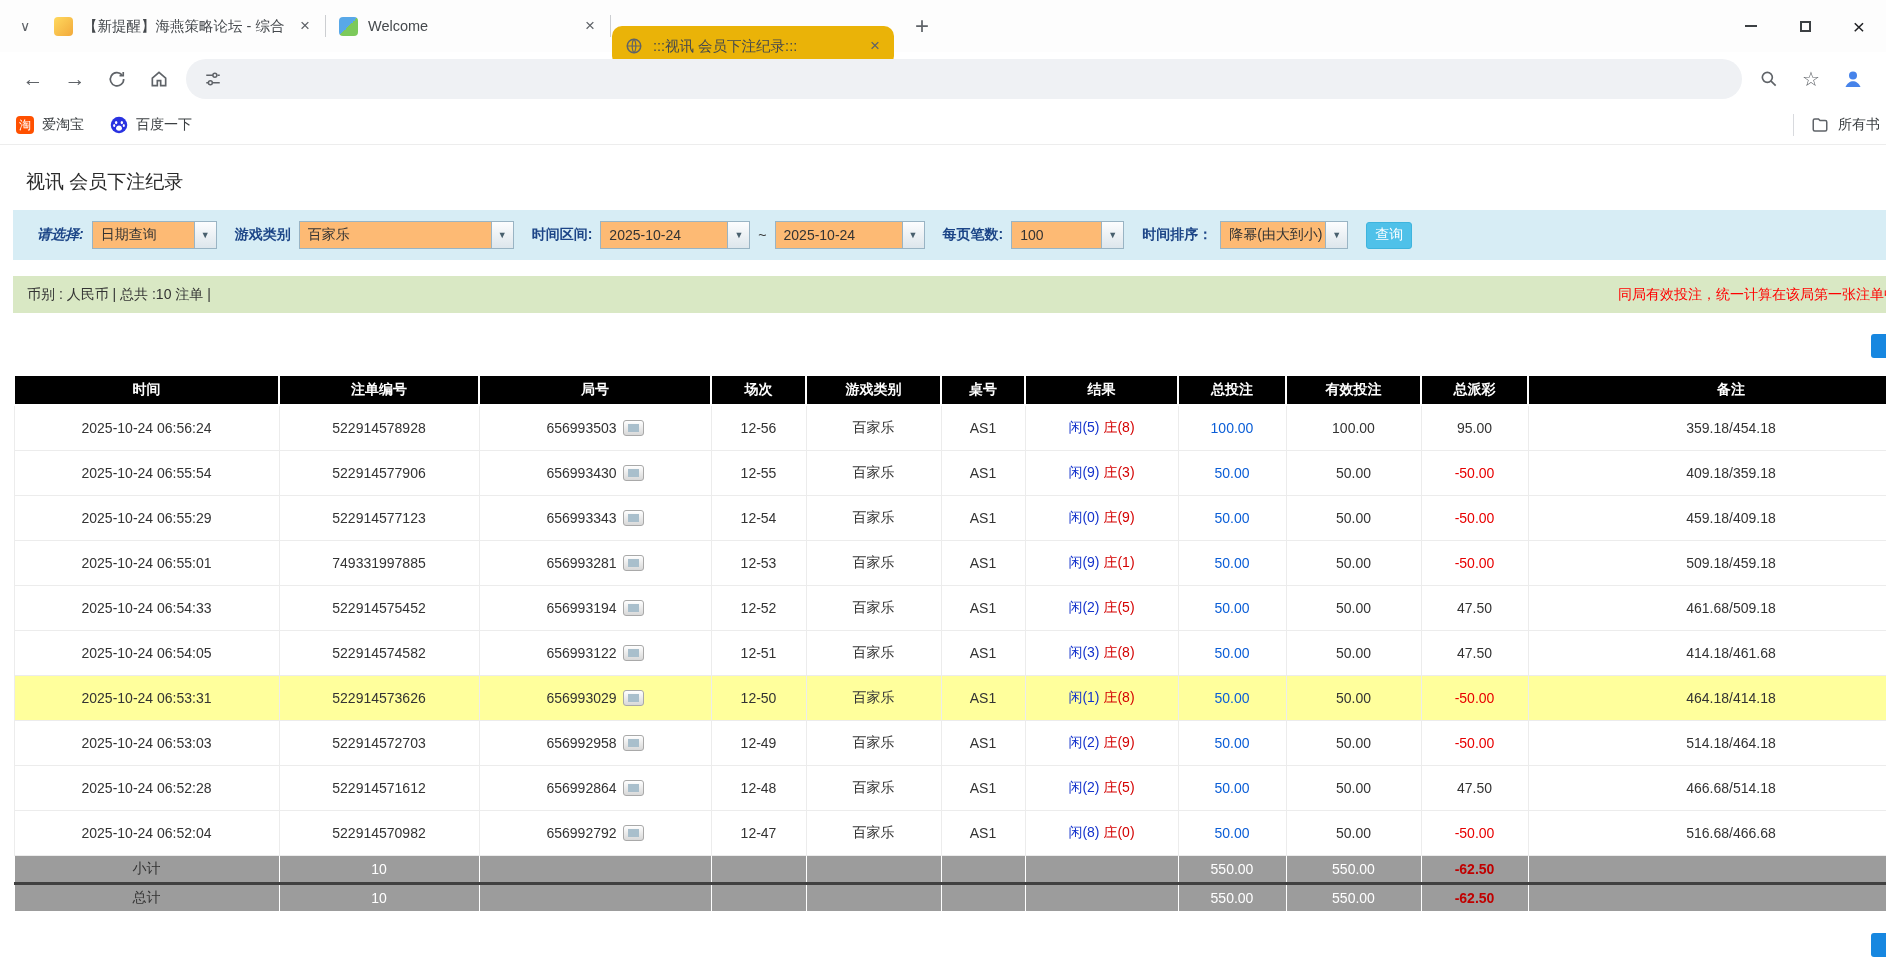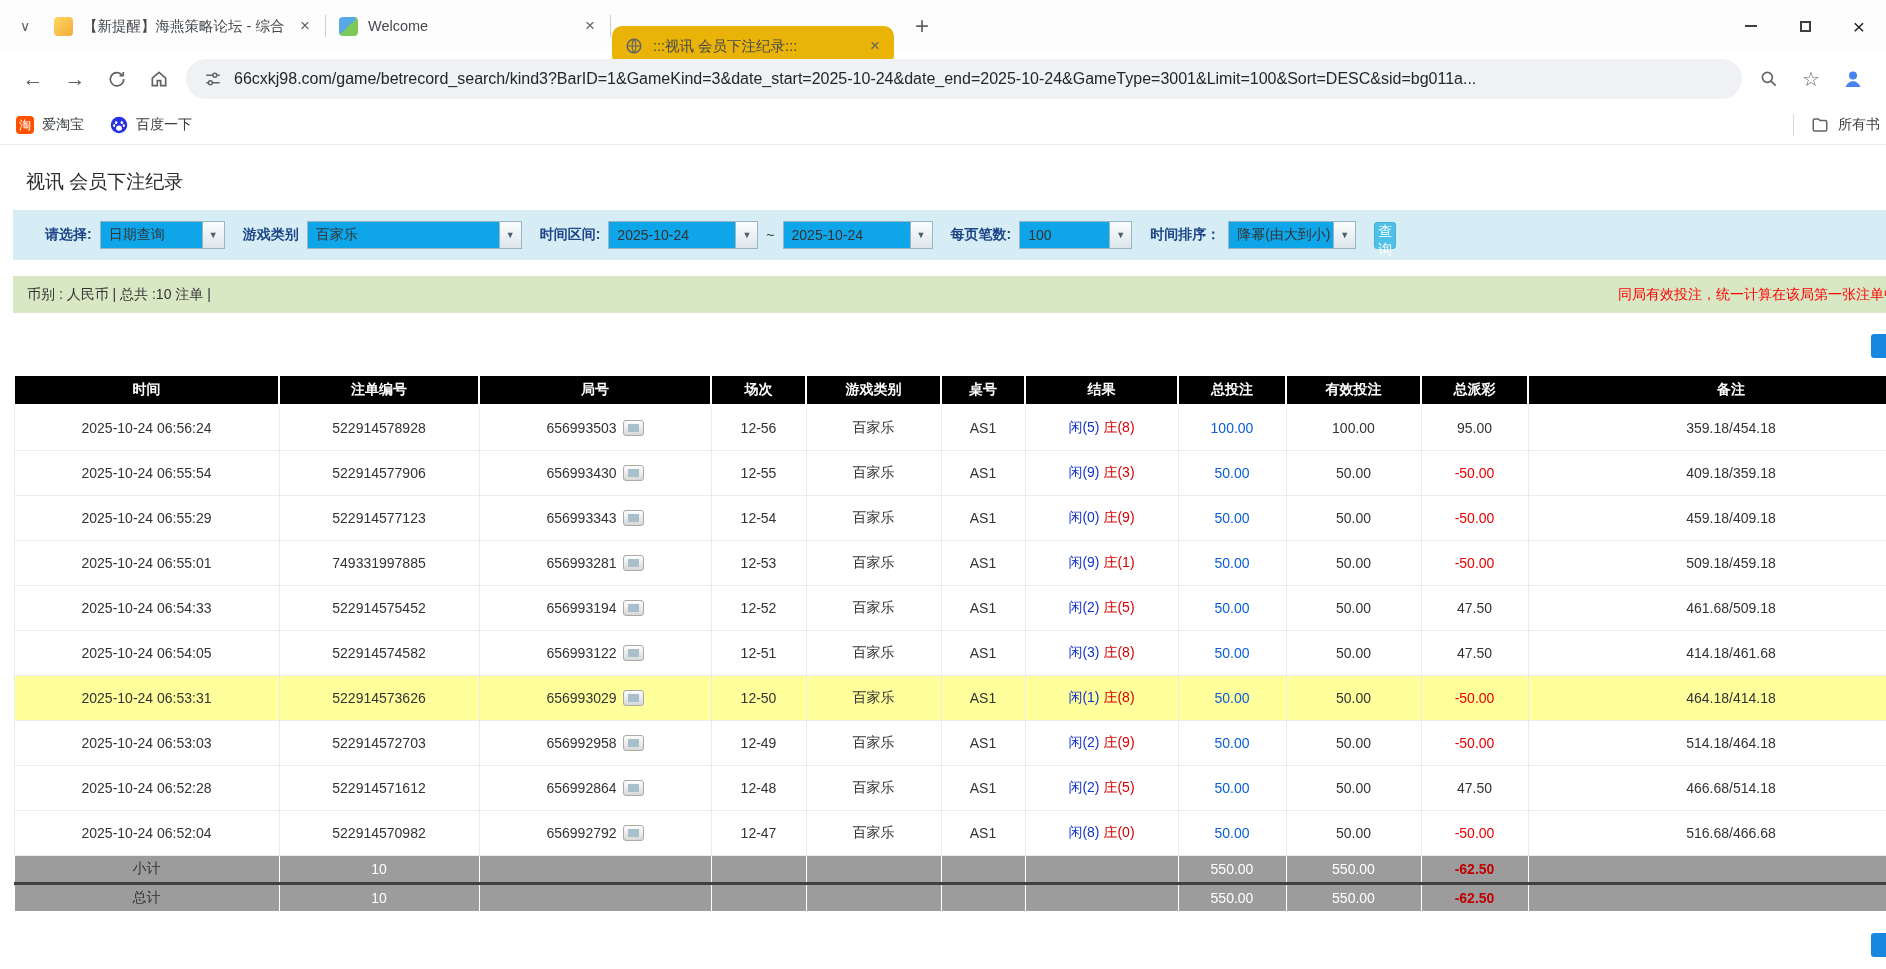--- a/index.html
+++ b/index.html
@@ -40,27 +40,27 @@
   .taobao-icon{width:18px;height:18px;border-radius:4px;background:#ff5000;color:#fff;font-size:12px;display:flex;align-items:center;justify-content:center;flex:none;}
   .bm-right{margin-left:auto;display:flex;align-items:center;gap:9px;margin-right:-10px;}
   .bm-vdiv{width:1px;height:22px;background:#d8dade;margin-right:8px;}
 
   
   .page{position:relative;background:#fff;}
   .page-title{font-size:19px;font-weight:400;color:#2a2a2a;margin:24px 0 0 26px;}
 
   .filterbar{margin:15px 0 0 13px;width:1873px;height:50px;background:#d7edf5;display:flex;align-items:center;padding:0 16px;gap:8px;}
   .flabel{font-size:14px;font-weight:bold;color:#1c4587;white-space:nowrap;margin-left:10px;}
-  .flabel.first{margin-left:16px;}
-  .combo{height:28px;background:#0ea5e9;border:1px solid #99b4c4;display:flex;align-items:stretch;flex:none;cursor:pointer;}
+  .flabel.first{margin-left:8px;font-style:italic;}
+  .combo{height:28px;background:#fdba74;border:1px solid #99b4c4;display:flex;align-items:stretch;flex:none;cursor:pointer;}
   .combo .val{flex:1;display:flex;align-items:center;padding:0 8px;font-size:14px;color:#333;white-space:nowrap;overflow:hidden;}
   .combo .arrow{width:22px;border-left:1px solid #99b4c4;background:linear-gradient(#fcfdfe,#dde6ec);display:flex;align-items:center;justify-content:center;font-size:9px;color:#49606e;}
   .w125{width:125px}.w215{width:215px}.w150{width:150px}.w105{width:113px}.w152{width:128px}
   .tilde{font-size:14px;color:#333;}
-  .query-btn{margin-left:10px;width:22px;height:27px;background:#4fc1e9;border:1px solid #3eb4dd;border-radius:3px;color:#fff;font-size:14px;font-family:inherit;cursor:pointer;}
+  .query-btn{margin-left:10px;width:46px;height:27px;background:#4fc1e9;border:1px solid #3eb4dd;border-radius:3px;color:#fff;font-size:14px;font-family:inherit;cursor:pointer;}
 
   .greenbar{position:relative;margin:16px 0 0 13px;width:1873px;height:37px;background:#d9e8c4;display:flex;align-items:center;padding:0 14px;}
   .greenbar .left{font-size:14px;color:#333;}
   .greenbar .right{position:absolute;right:-12px;font-size:14px;color:#f00;white-space:nowrap;}
 
   .table-wrap{margin:61px 0 0 13px;width:1873px;overflow:hidden;}
   table.bets{width:1920px;border-collapse:collapse;table-layout:fixed;}
   .bets th{background:#000;color:#fff;font-weight:bold;font-size:14px;height:30px;border:2px solid #fff;padding:0;}
   .bets td{background:#fff;height:45px;text-align:center;font-size:14px;color:#333;border:1px solid #ececec;padding:0 4px;}
   .bets tr.hl td{background:#ffff9c;}
@@ -150,21 +150,20 @@
         </svg>
     </div>
     <div class="addressbar">
       <span class="site-icon">
         <svg viewBox="0 0 24 24" width="18" height="18">
             <path d="M3 7h9M18 7h3M3 17h3M12 17h9" stroke="#5f6368" stroke-width="2" fill="none"></path>
             <circle cx="14.5" cy="7" r="2.6" fill="none" stroke="#5f6368" stroke-width="2"></circle>
             <circle cx="8.5" cy="17" r="2.6" fill="none" stroke="#5f6368" stroke-width="2"></circle>
           </svg>
       </span>
-      <span class="url">66cxkj98.com/game/betrecord_search/kind3?BarID=1&amp;GameKind=3&amp;date_start=2025-10-24&amp;date_end=2025-10-24&amp;GameType=3001&amp;Limit=100&amp;Sort=DESC&amp;sid=bg011a...</span>
     </div>
     <div class="nav-btn">
       <svg viewBox="0 0 24 24" width="20" height="20">
           <circle cx="10" cy="10" r="6" fill="none" stroke="#5f6368" stroke-width="2"></circle>
           <path d="M14.5 14.5 20 20" stroke="#5f6368" stroke-width="2"></path>
         </svg>
     </div>
     <div class="nav-btn">
         <span style="font-size:20px">☆</span>
       </div>

